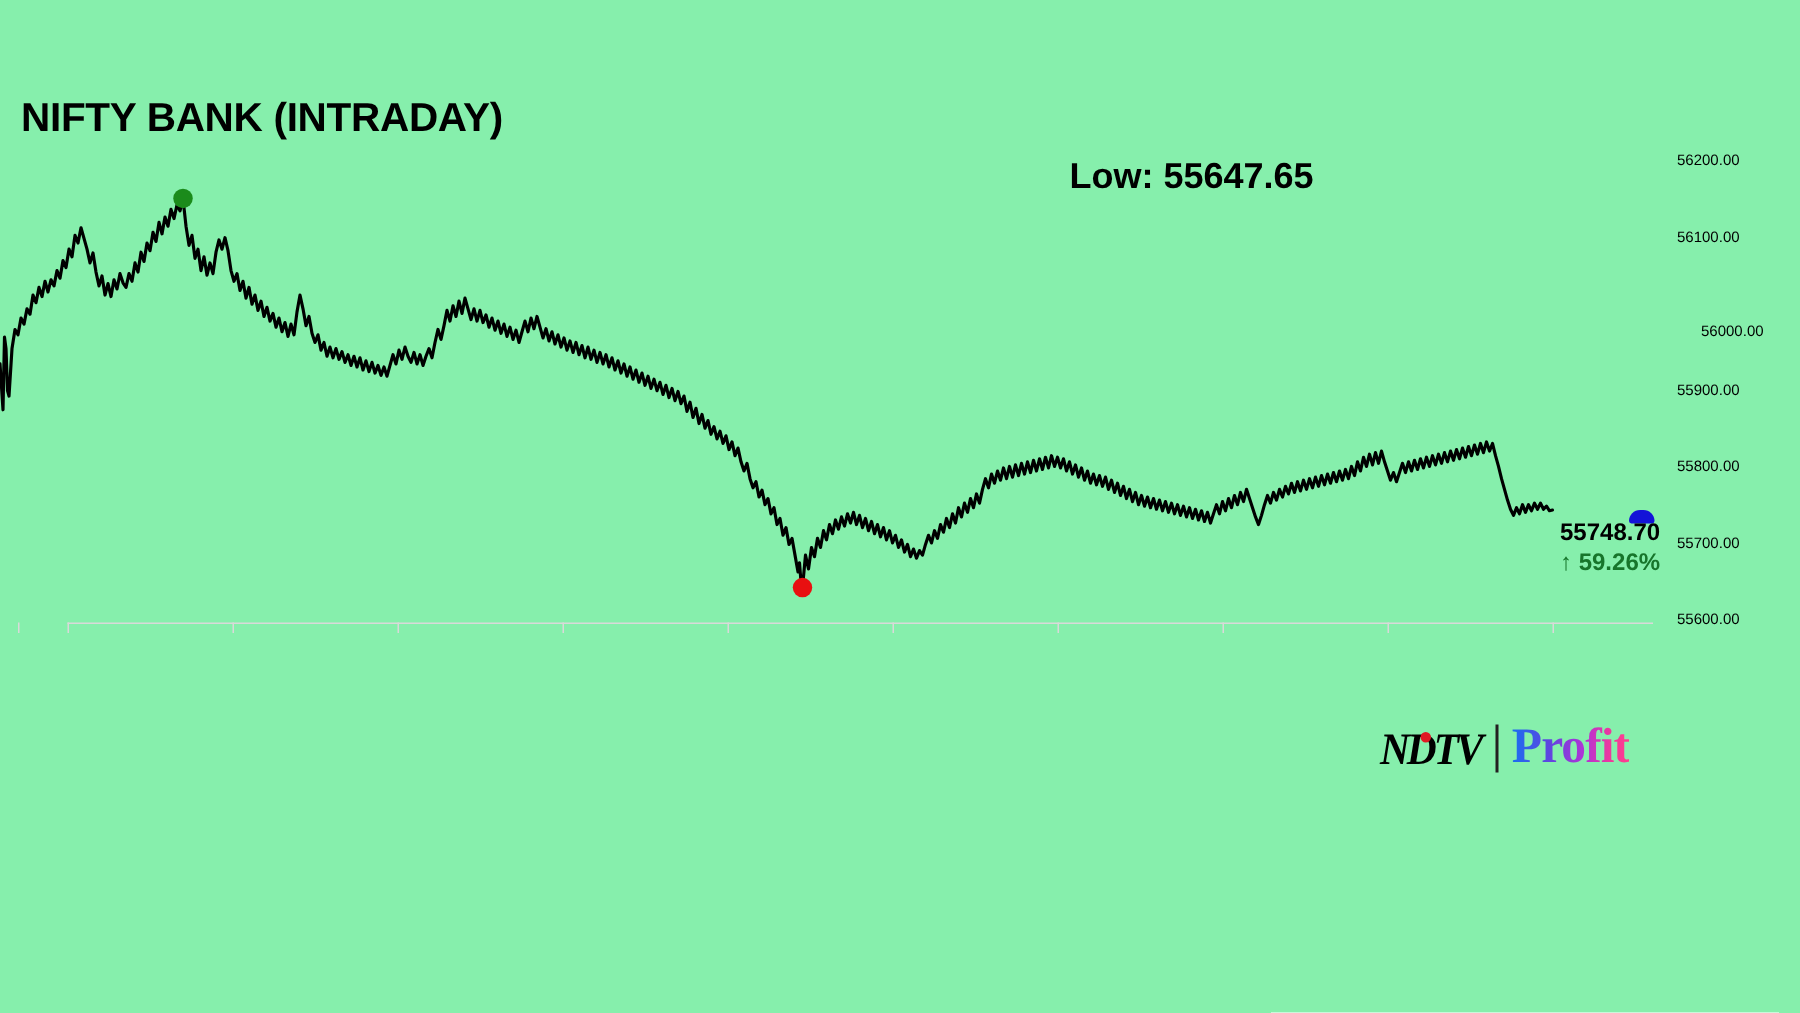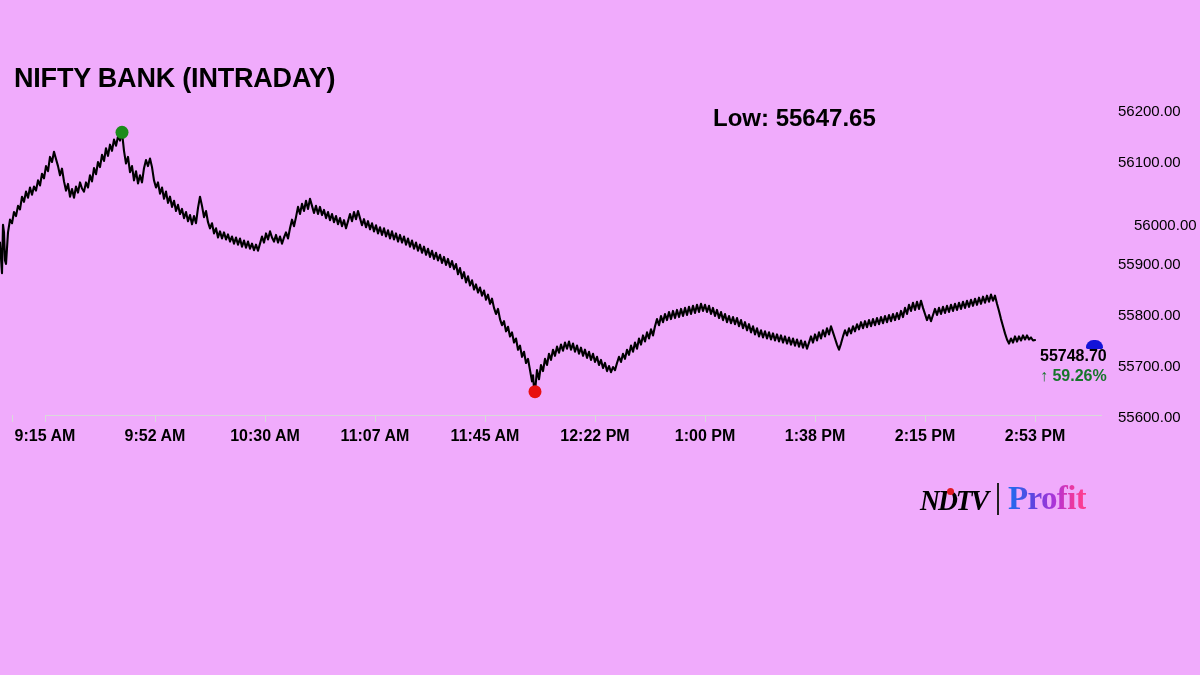--- a/index.html
+++ b/index.html
@@ -8,21 +8,21 @@
     background: #ffffff;
   }
   body {
     font-family: "Liberation Sans", sans-serif;
     -webkit-font-smoothing: antialiased;
   }
   #screen {
     position: relative;
     width: 1200px;
     height: 675px;
-    background: #f0abfc;
+    background: #86efac;
     overflow: hidden;
   }
 
   
   #chart-title {
     position: absolute;
     left: 14px;
     top: 63px;
     font-size: 27px;
     font-weight: bold;
@@ -66,21 +66,21 @@
   #y-axis {
     position: absolute;
     left: 1118px;
     top: 110px;
     width: 82px;
     height: 306px;
   }
   .y-tick {
     position: absolute;
     left: 0;
-    font-size: 15px;
+    font-size: 10px;
     color: #000000;
     line-height: 1;
     white-space: nowrap;
   }
 
   
   #x-axis-line {
     position: absolute;
     left: 45px;
     top: 415px;
@@ -235,32 +235,20 @@
       <div class="x-tickmark" style="left: 265px;"></div>
       <div class="x-tickmark" style="left: 375px;"></div>
       <div class="x-tickmark" style="left: 485px;"></div>
       <div class="x-tickmark" style="left: 595px;"></div>
       <div class="x-tickmark" style="left: 705px;"></div>
       <div class="x-tickmark" style="left: 815px;"></div>
       <div class="x-tickmark" style="left: 925px;"></div>
       <div class="x-tickmark" style="left: 1035px;"></div>
       <div class="x-tickmark" style="left: 12px;"></div>
     </div>
-  <div id="x-labels">
-      <div class="x-tick-label" style="left: 45px;">9:15 AM</div>
-      <div class="x-tick-label" style="left: 155px;">9:52 AM</div>
-      <div class="x-tick-label" style="left: 265px;">10:30 AM</div>
-      <div class="x-tick-label" style="left: 375px;">11:07 AM</div>
-      <div class="x-tick-label" style="left: 485px;">11:45 AM</div>
-      <div class="x-tick-label" style="left: 595px;">12:22 PM</div>
-      <div class="x-tick-label" style="left: 705px;">1:00 PM</div>
-      <div class="x-tick-label" style="left: 815px;">1:38 PM</div>
-      <div class="x-tick-label" style="left: 925px;">2:15 PM</div>
-      <div class="x-tick-label" style="left: 1035px;">2:53 PM</div>
-    </div>
 
   <div id="last-marker"></div>
   <div id="last-price-group">
     <div id="last-price-value">55748.70</div>
     <div id="last-price-change">↑ 59.26%</div>
   </div>
 
   <div id="logo">
     <div id="logo-ndtv">NDTV</div>
     <div id="logo-dot"></div>

